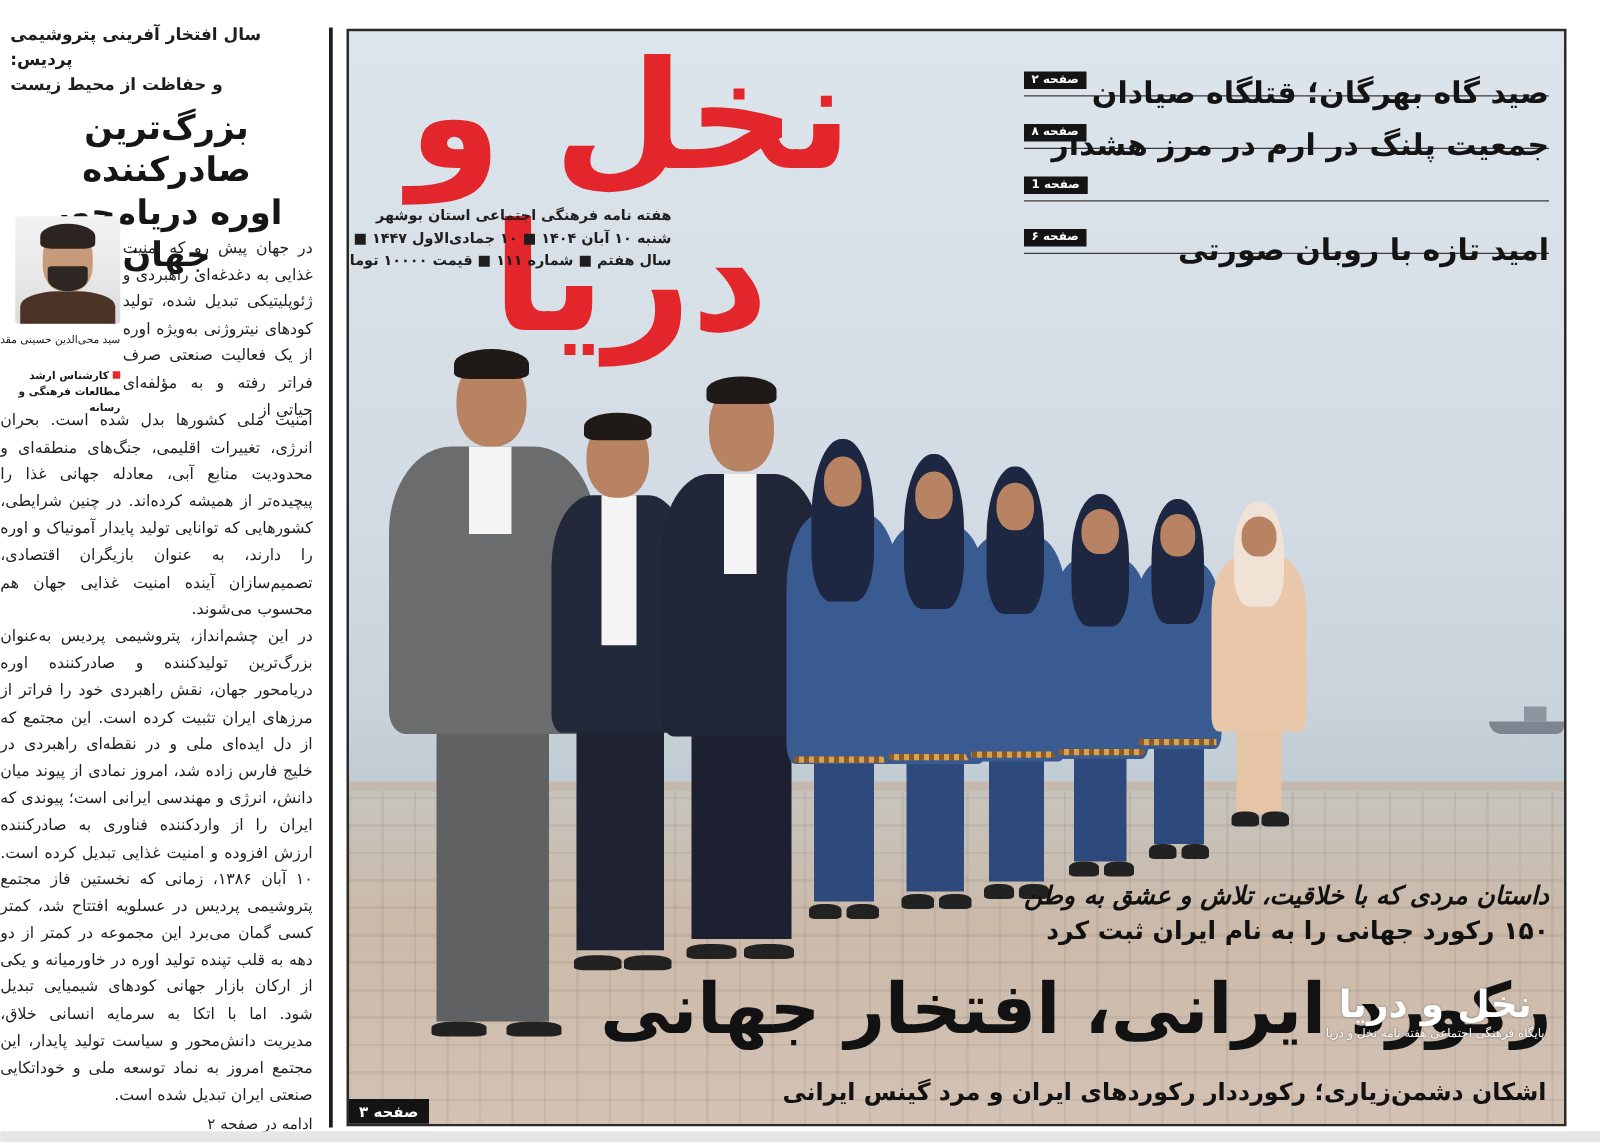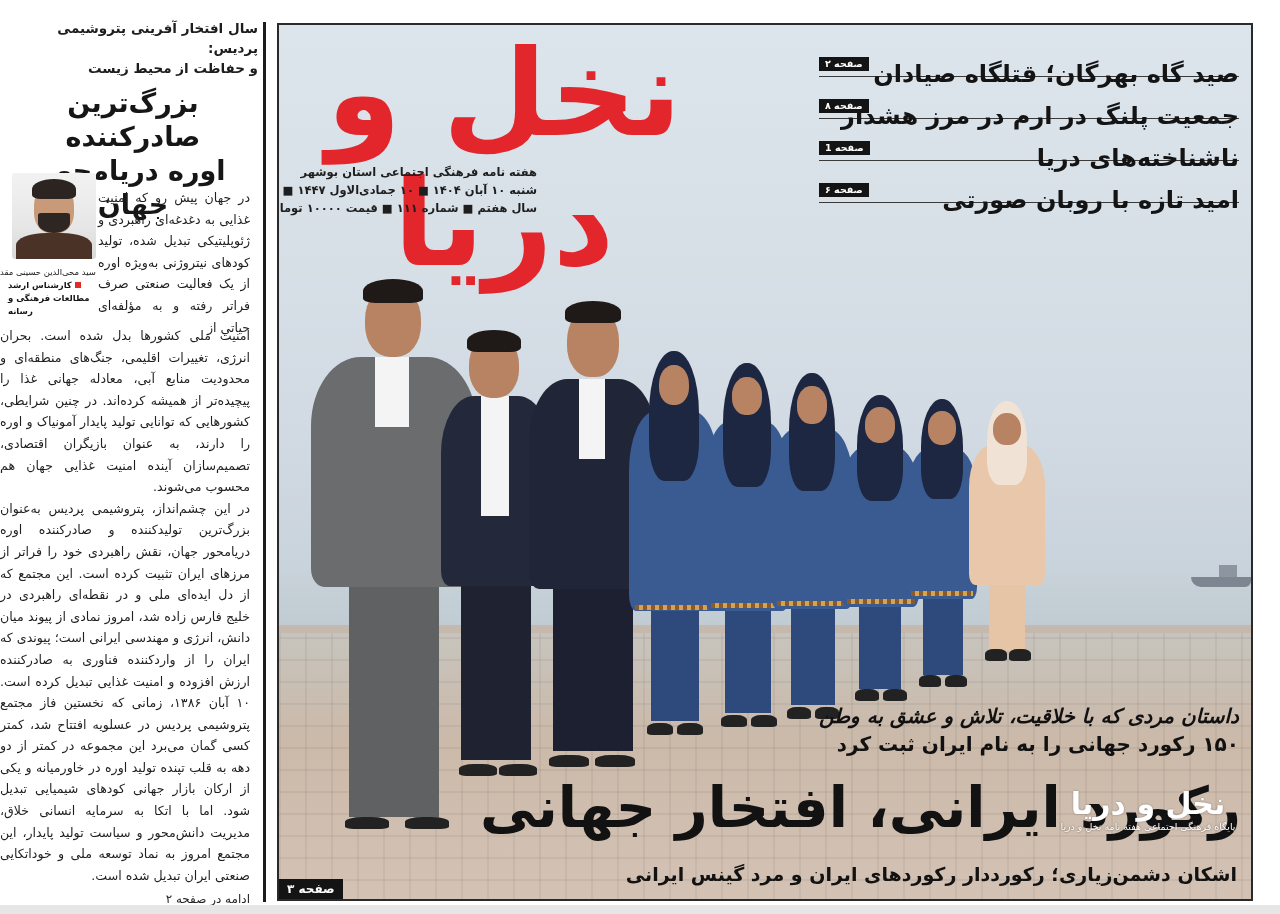--- a/index.html
+++ b/index.html
@@ -5,35 +5,35 @@
   * { box-sizing: border-box; margin: 0; padding: 0; }
   html, body { width: 1280px; height: 914px; overflow: hidden; background: #ffffff; }
   body { position: relative; font-family: "DejaVu Sans", sans-serif; color: #161616; direction: rtl; }
 
   
   #left-col {
     position: absolute; left: 8px; top: 18px; width: 250px; height: 880px;
     direction: rtl; text-align: right;
   }
   #left-rule { position: absolute; left: 263px; top: 22px; width: 3px; height: 880px; background: #1c1c1c; }
-  .kicker { font-size: 13.5px; font-weight: bold; line-height: 20px; text-align: right; color: #1d1d1d; }
+  .kicker { font-size: 13.5px; font-weight: bold; line-height: 20px; text-align: left; color: #1d1d1d; }
   .big-head { font-size: 27px; font-weight: 900; line-height: 34px; text-align: center; margin-top: 8px; letter-spacing: -0.5px; font-family: "DejaVu Sans", sans-serif; }
   .body-text { font-size: 12.6px; line-height: 21.6px; text-align: justify; text-align-last: right; color: #1f1f1f; }
   #author-box { position: absolute; left: 0; top: 155px; width: 88px; }
   #author-photo {
     width: 84px; height: 86px; border-radius: 3px; position: relative; overflow: hidden;
     background: linear-gradient(180deg, #f2f2f2 0%, #e7e7e7 60%, #d9d9d9 100%);
     margin-left: 2px;
   }
   #author-photo .head { position: absolute; left: 22px; top: 10px; width: 40px; height: 50px; border-radius: 45% 45% 40% 40%; background: #c99a7a; }
   #author-photo .hair { position: absolute; left: 20px; top: 6px; width: 44px; height: 20px; border-radius: 50% 50% 20% 20%; background: #2b2420; }
   #author-photo .beard { position: absolute; left: 26px; top: 40px; width: 32px; height: 20px; border-radius: 10% 10% 50% 50%; background: #2e2622; }
   #author-photo .body { position: absolute; left: 4px; top: 60px; width: 76px; height: 30px; border-radius: 40% 40% 0 0; background: #4a3226; }
   #author-name { font-size: 8.5px; line-height: 14px; text-align: right; margin-top: 6px; white-space: nowrap; }
-  #author-role { font-size: 8.5px; line-height: 13px; text-align: left; margin-top: 0; font-weight: bold; }
+  #author-role { font-size: 8.5px; line-height: 13px; text-align: right; margin-top: 16px; font-weight: bold; }
   #author-role .sq { display: inline-block; width: 6px; height: 6px; background: #e02b2b; margin-left: 3px; }
 
   #body-p1 { position: absolute; right: 8px; top: 169px; width: 152px; }
   #body-p2 { position: absolute; right: 8px; top: 307px; width: 250px; }
   #continue { font-size: 12px; margin-top: 3px; }
 
   
   #frame {
     position: absolute; left: 277px; top: 23px; width: 976px; height: 878px;
     border: 2px solid #2a2a2a; overflow: hidden;
@@ -237,21 +237,20 @@
   <div id="headlines">
     <div class="hl-row">
       <div class="hl-title">صید گاه بهرگان؛ قتلگاه صیادان</div>
       <div class="hl-page">صفحه ۲</div>
     </div>
     <div class="hl-row">
       <div class="hl-title">جمعیت پلنگ در ارم در مرز هشدار</div>
       <div class="hl-page">صفحه ۸</div>
     </div>
     <div class="hl-row">
-      <div class="hl-title">ناشناخته‌های دریا</div>
       <div class="hl-page">صفحه 1</div>
     </div>
     <div class="hl-row">
       <div class="hl-title">امید تازه با روبان صورتی</div>
       <div class="hl-page">صفحه ۶</div>
     </div>
   </div>
 
   <div id="sub-1">داستان مردی که با خلاقیت، تلاش و عشق به وطن</div>
   <div id="sub-2">۱۵۰ رکورد جهانی را به نام ایران ثبت کرد</div>

